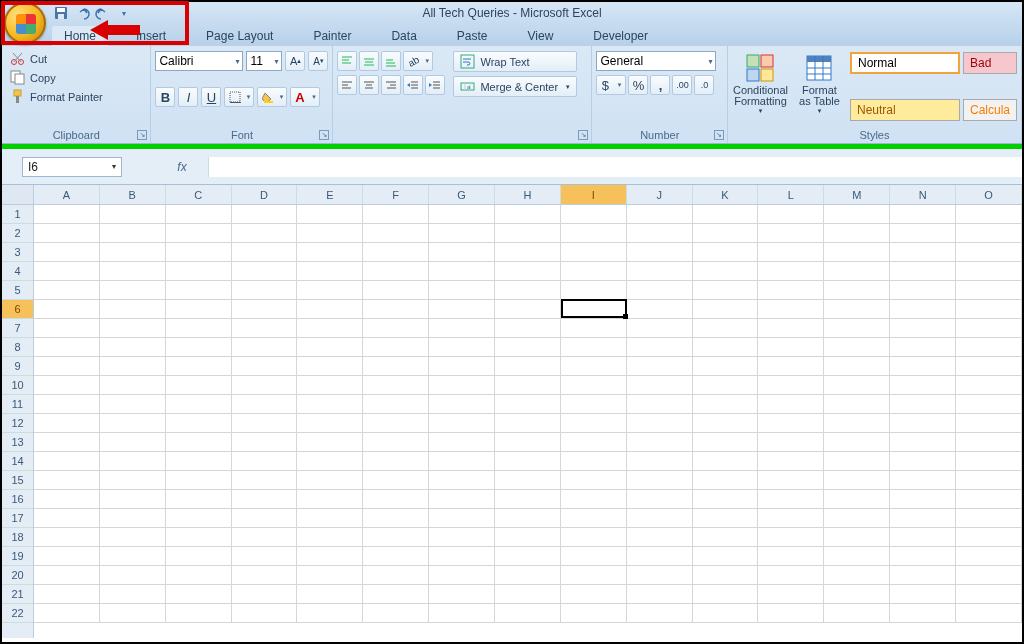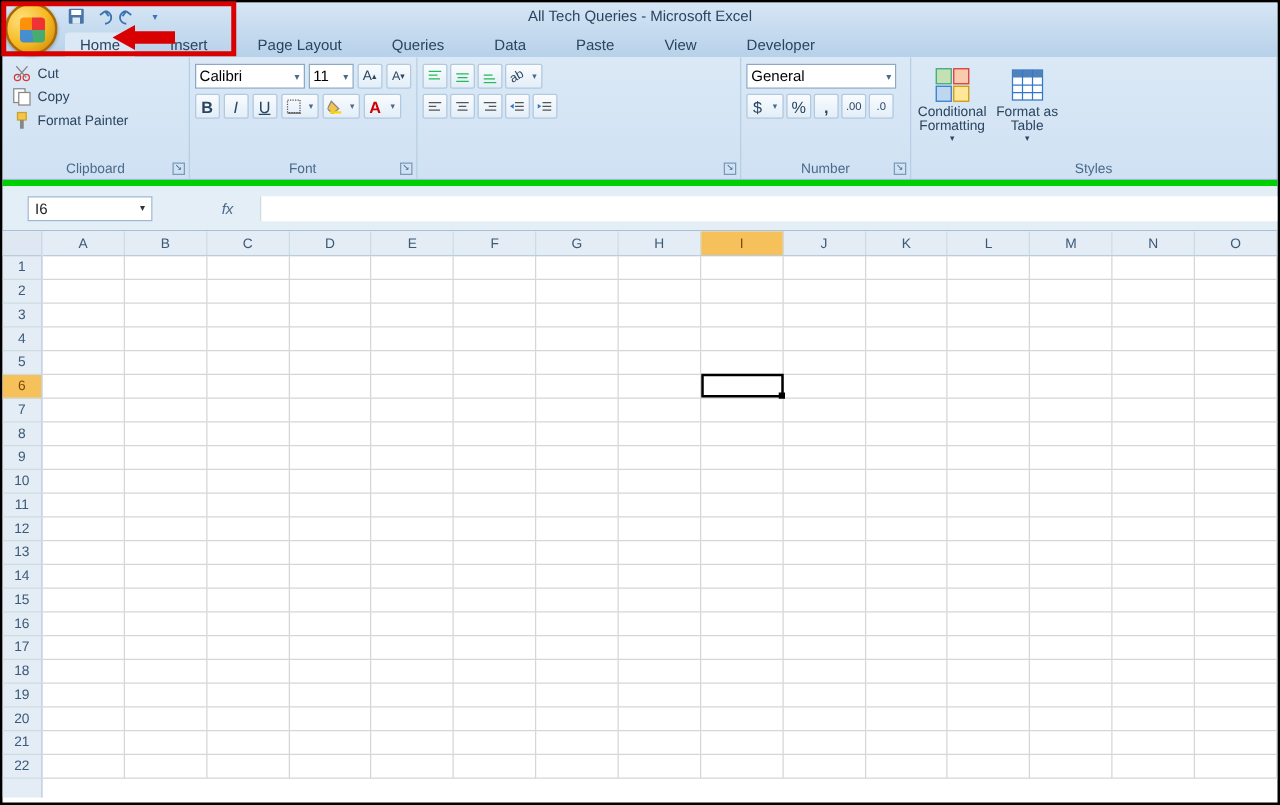--- a/index.html
+++ b/index.html
@@ -101,21 +101,21 @@
 <div class="office-btn"></div>
 <div class="annot-box"></div>
 <svg class="annot-arrow" viewBox="0 0 50 20">
     <polygon points="0,10 18,0 18,5 50,5 50,15 18,15 18,20" fill="#d80000"></polygon>
   </svg>
 
 <div class="tabs">
   <div class="tab active">Home</div>
   <div class="tab">Insert</div>
   <div class="tab">Page Layout</div>
-  <div class="tab">Queries</div>
+  <div class="tab">Painter</div>
   <div class="tab">Data</div>
   <div class="tab">Paste</div>
   <div class="tab">View</div>
   <div class="tab">Developer</div>
 </div>
 
 <div class="ribbon">
 
   <div class="group" style="width:150px">
     <div class="group-body">
@@ -148,21 +148,21 @@
             </span>
             <span>Format Painter</span>
           </div>
       </div>
     </div>
     <div class="group-label">Clipboard</div>
     <div class="dialog-launcher">↘</div>
   </div>
 
   <div class="group" style="width:182px">
-    <div class="group-body" style="flex-direction:column;gap:4px;padding-top:3px">
+    <div class="group-body" style="flex-direction:column;gap:16px;padding-top:3px">
       <div class="font-row">
         <div class="font-combo" style="width:88px">
             <span>Calibri</span>
             <span class="dd">▾</span>
           </div>
         <div class="font-combo" style="width:36px">
             <span>11</span>
             <span class="dd">▾</span>
           </div>
         <div class="icon-btn" style="font-size:11px">A<sup style="font-size:7px">▴</sup></div>
@@ -264,20 +264,43 @@
             </div>
           <div class="icon-btn">
               <svg width="12" height="12">
                 <line x1="4" y1="3" x2="11" y2="3" stroke="#555"></line>
                 <line x1="4" y1="6" x2="11" y2="6" stroke="#555"></line>
                 <line x1="4" y1="9" x2="11" y2="9" stroke="#555"></line>
                 <polygon points="0,4 3,6 0,8" fill="#37c"></polygon>
               </svg>
             </div>
         </div>
+      </div>
+      <div style="display:flex;flex-direction:column;gap:4px">
+        <div class="sm-btn" style="border:1px solid #b3c9df;background:linear-gradient(#f9fcfe,#e3eef8);border-radius:2px;padding:2px 6px">
+            <span class="sm-ic">
+              <svg width="15" height="15">
+                <rect x="1" y="1" width="13" height="13" fill="none" stroke="#3a7"></rect>
+                <path d="M3 5h8M3 8h6a2 2 0 0 1 0 3H7" stroke="#37c" fill="none"></path>
+              </svg>
+            </span>
+            <span>Wrap Text</span>
+          </div>
+        <div class="sm-btn" style="border:1px solid #b3c9df;background:linear-gradient(#f9fcfe,#e3eef8);border-radius:2px;padding:2px 6px">
+            <span class="sm-ic">
+              <svg width="15" height="15">
+                <rect x="1" y="4" width="13" height="7" fill="none" stroke="#3a7"></rect>
+                <line x1="5" y1="4" x2="5" y2="11" stroke="#ccc"></line>
+                <line x1="10" y1="4" x2="10" y2="11" stroke="#ccc"></line>
+                <text x="7" y="10" font-size="6" fill="#37c">a</text>
+              </svg>
+            </span>
+            <span>Merge &amp; Center</span>
+            <span class="dd" style="font-size:7px;margin-left:3px">▾</span>
+          </div>
       </div>
     </div>
     <div class="dialog-launcher">↘</div>
   </div>
 
   <div class="group" style="width:136px">
     <div class="group-body" style="flex-direction:column;gap:4px;padding-top:3px">
       <div class="font-combo" style="width:120px">
           <span>General</span>
           <span class="dd">▾</span>
@@ -319,20 +342,26 @@
               <rect x="3" y="3" width="24" height="24" fill="#fff" stroke="#37c"></rect>
               <rect x="3" y="3" width="24" height="6" fill="#4f81bd"></rect>
               <line x1="11" y1="3" x2="11" y2="27" stroke="#37c"></line>
               <line x1="19" y1="3" x2="19" y2="27" stroke="#37c"></line>
               <line x1="3" y1="15" x2="27" y2="15" stroke="#37c"></line>
               <line x1="3" y1="21" x2="27" y2="21" stroke="#37c"></line>
             </svg>
           </div>
         <span style="line-height:11px">Format as Table</span>
           <span style="font-size:7px">▾</span>
+      </div>
+      <div style="display:grid;grid-template-columns:110px 54px;gap:3px;padding-top:2px">
+        <div class="style-cell style-normal">Normal</div>
+        <div class="style-cell style-bad" style="width:54px">Bad</div>
+        <div class="style-cell style-neutral">Neutral</div>
+        <div class="style-cell style-calc" style="width:54px">Calcula</div>
       </div>
     </div>
     <div class="group-label">Styles</div>
   </div>
 </div>
 
 <div class="green-line"></div>
 
 <div class="formula-bar">
   <div class="name-box">

